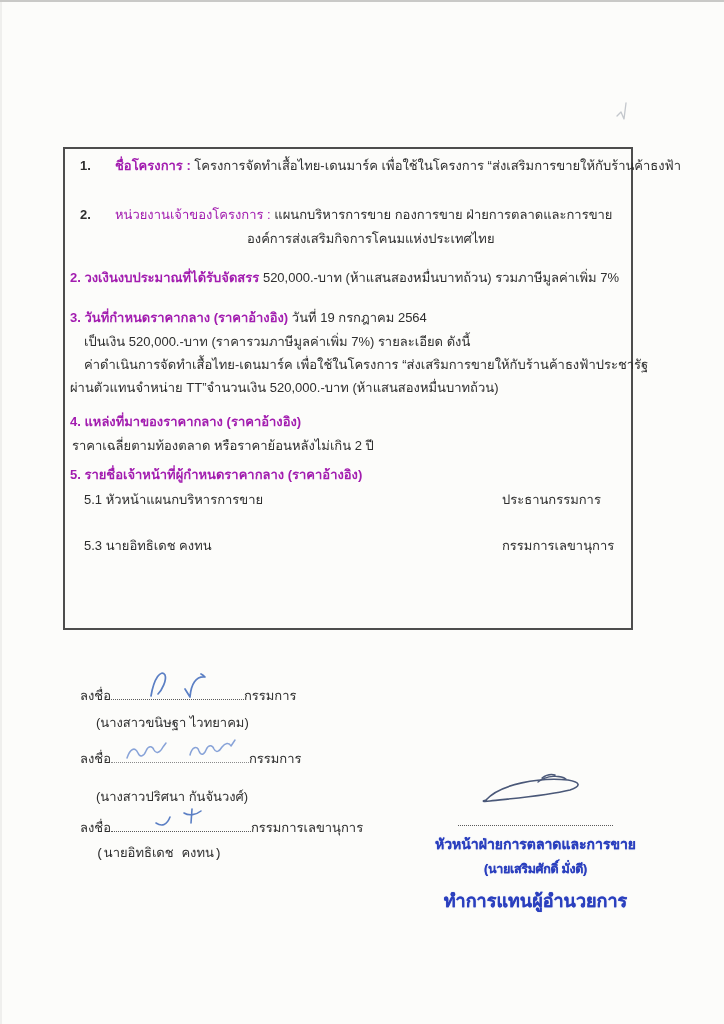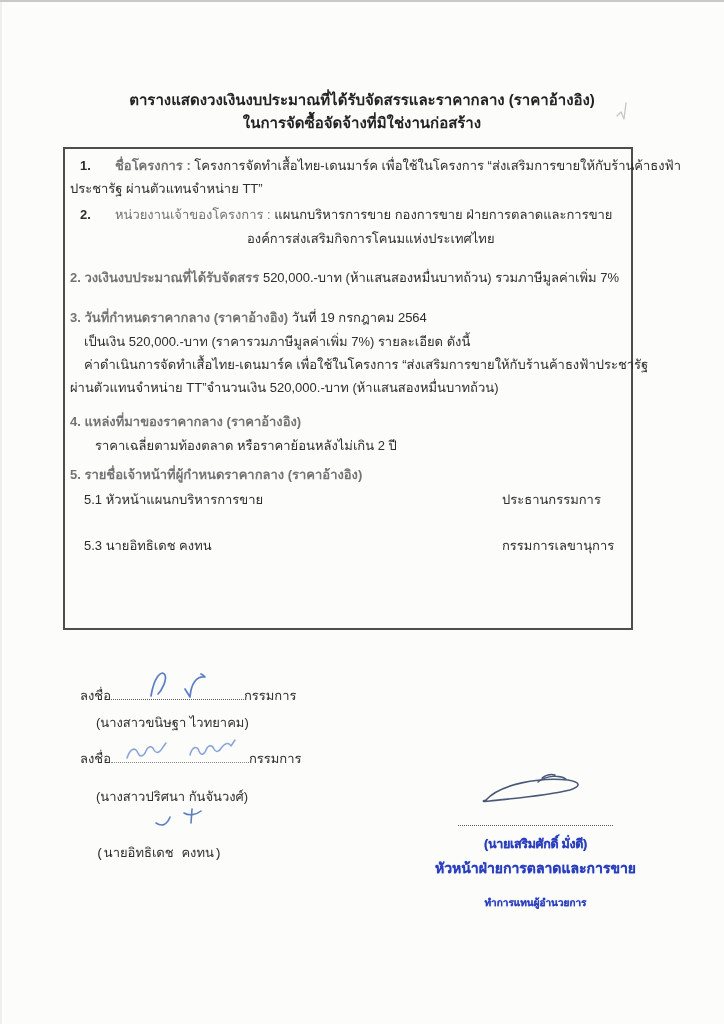--- a/index.html
+++ b/index.html
@@ -13,56 +13,51 @@
     box-shadow:inset 0 2px 0 #c9c9c7, inset 2px 0 0 #efefed;
   }
   .abs{position:absolute;white-space:nowrap;}
   .title-wrap{position:absolute;top:88px;left:0;width:724px;text-align:center;
     font-weight:bold;font-size:15px;line-height:23px;color:#222;}
   .info-box{
     position:absolute;left:63px;top:147px;width:570px;height:483px;
     border:2px solid #4d4d4d;background:transparent;box-sizing:border-box;
   }
   .t{font-size:13px;line-height:16px;}
-  .b{font-weight:bold;color:#737373;}
+  .b{font-weight:bold;color:#a21caf;}
   .num{display:inline-block;width:35px;font-weight:bold;}
   .role-col{position:absolute;left:418px;}
   .dotline{display:inline-block;border-bottom:1.6px dotted #5a5a5a;height:11px;vertical-align:baseline;}
   .sig-name{font-size:13px;}
   .approval{position:absolute;left:428px;top:772px;width:215px;text-align:center;}
   .approval .label{font-size:13.5px;color:#2a2a2a;}
   .approval .dotrule{display:inline-block;width:155px;border-bottom:1.6px dotted #5a5a5a;height:4px;}
   .stamp{color:#2a3fbe;font-weight:bold;text-shadow:0 0 .7px #2a3fbe;}
   .stamp-name{font-size:12.5px;margin-top:4px;letter-spacing:-.3px;}
   .stamp-pos1{font-size:14px;margin-top:3px;}
-  .stamp-pos2{font-size:10px;margin-top:16px;}
+  .stamp-pos2{font-size:18px;margin-top:7px;}
   svg{position:absolute;overflow:visible;}
   .ink{fill:none;stroke-linecap:round;stroke-linejoin:round;}
 </style>
 </head>
 <body>
 
 <div class="page">
 
   <svg width="20" height="24" style="left:615px;top:100px;">
     <path class="ink" d="M2,16 l4,-4 3,7 2,-16" stroke="#c3c7cc" stroke-width="1.3"></path>
   </svg>
 
-  <div class="title-wrap">
-    <div>ตารางแสดงวงเงินงบประมาณที่ได้รับจัดสรรและราคากลาง (ราคาอ้างอิง)</div>
-    <div>ในการจัดซื้อจัดจ้างที่มิใช่งานก่อสร้าง</div>
-  </div>
 
   <div class="info-box"></div>
 
   <div class="abs t" style="left:80px;top:158px;">
     <span class="num">1.</span><span class="b">ชื่อโครงการ :</span>
     <span>โครงการจัดทำเสื้อไทย-เดนมาร์ค เพื่อใช้ในโครงการ “ส่งเสริมการขายให้กับร้านค้าธงฟ้า</span>
   </div>
-  <div class="abs t" style="left:70px;top:181px;">ประชารัฐ ผ่านตัวแทนจำหน่าย TT”</div>
 
   <div class="abs t" style="left:80px;top:207px;">
     <span class="num">2.</span><span class="b" style="font-weight:normal;margin-top:40px;">หน่วยงานเจ้าของโครงการ :</span>
     <span>แผนกบริหารการขาย กองการขาย ฝ่ายการตลาดและการขาย</span>
   </div>
   <div class="abs t" style="left:247px;top:231px;">องค์การส่งเสริมกิจการโคนมแห่งประเทศไทย</div>
 
   <div class="abs t" style="left:70px;top:270px;">
     <span class="b">2. วงเงินงบประมาณที่ได้รับจัดสรร</span>
     <span>520,000.-บาท (ห้าแสนสองหมื่นบาทถ้วน) รวมภาษีมูลค่าเพิ่ม 7%</span>
@@ -70,21 +65,21 @@
 
   <div class="abs t" style="left:70px;top:310px;">
     <span class="b">3. วันที่กำหนดราคากลาง (ราคาอ้างอิง)</span>
     <span>วันที่  19 กรกฎาคม 2564</span>
   </div>
   <div class="abs t" style="left:84px;top:334px;">เป็นเงิน 520,000.-บาท  (ราคารวมภาษีมูลค่าเพิ่ม 7%)  รายละเอียด ดังนี้</div>
   <div class="abs t" style="left:84px;top:357px;">ค่าดำเนินการจัดทำเสื้อไทย-เดนมาร์ค เพื่อใช้ในโครงการ “ส่งเสริมการขายให้กับร้านค้าธงฟ้าประชารัฐ</div>
   <div class="abs t" style="left:70px;top:380px;">ผ่านตัวแทนจำหน่าย TT”จำนวนเงิน 520,000.-บาท (ห้าแสนสองหมื่นบาทถ้วน)</div>
 
   <div class="abs t b" style="left:70px;top:414px;">4.  แหล่งที่มาของราคากลาง (ราคาอ้างอิง)</div>
-  <div class="abs t" style="left:95px;top:438px;">ราคาเฉลี่ยตามท้องตลาด หรือราคาย้อนหลังไม่เกิน 2 ปี</div>
+  <div class="abs t" style="left:72px;top:438px;">ราคาเฉลี่ยตามท้องตลาด หรือราคาย้อนหลังไม่เกิน 2 ปี</div>
 
   <div class="abs t b" style="left:70px;top:467px;text-align:right;">5. รายชื่อเจ้าหน้าที่ผู้กำหนดราคากลาง (ราคาอ้างอิง)</div>
 
   <div class="abs t" style="left:84px;top:492px;width:540px;">
     <span>5.1 หัวหน้าแผนกบริหารการขาย</span>
     <span class="role-col">ประธานกรรมการ</span>
   </div>
   <div class="abs t" style="left:84px;top:538px;width:540px;">
     <span>5.3  นายอิทธิเดช คงทน</span>
     <span class="role-col">กรรมการเลขานุการ</span>
@@ -105,26 +100,29 @@
   </svg>
   <div class="abs t" style="left:80px;top:751px;">
     <span>ลงชื่อ</span><span class="dotline" style="width:138px;border-bottom-color:#8a8a8a;"></span><span>กรรมการ</span>
   </div>
   <div class="abs sig-name" style="left:96px;top:786px;">(นางสาวปริศนา กันจันวงศ์)</div>
 
   <svg width="70" height="28" style="left:148px;top:803px;">
     <path class="ink" d="M8,20 c6,4 11,2 14,-6" stroke="#5b7fc4" stroke-width="1.6"></path>
     <path class="ink" d="M36,10 c5,3 12,2 17,-2 m-9,-2 l-1,14" stroke="#5b7fc4" stroke-width="1.6"></path>
   </svg>
+  <div class="abs t" style="left:80px;top:820px;">
+    <span>ลงชื่อ</span><span class="dotline" style="width:140px;"></span><span>กรรมการเลขานุการ</span>
+  </div>
   <div class="abs sig-name" style="left:96px;top:842px;font-family:Liberation Mono, monospace;">(นายอิทธิเดช คงทน)</div>
 
   <div class="approval">
     <svg width="120" height="36" style="position:relative;left:0;top:2px;">
       <path class="ink" d="M10,26 C24,10 64,3 92,6 C104,8 106,12 94,16 C70,22 30,25 14,27 C6,28 6,27 10,26" stroke="#4a5878" stroke-width="1.6"></path>
       <path class="ink" d="M62,8 c9,-7 22,-7 28,-3 m-24,-1 c4,-3 9,-4 13,-3" stroke="#4a5878" stroke-width="1.4"></path>
     </svg>
     <div><span class="dotrule"></span></div>
+    <div class="stamp stamp-pos1">หัวหน้าฝ่ายการตลาดและการขาย</div>
     <div class="stamp stamp-name">(นายเสริมศักดิ์ มั่งดี)</div>
-    <div class="stamp stamp-pos1">หัวหน้าฝ่ายการตลาดและการขาย</div>
     <div class="stamp stamp-pos2">ทำการแทนผู้อำนวยการ</div>
   </div>
 
 </div>
 
 </body></html>

